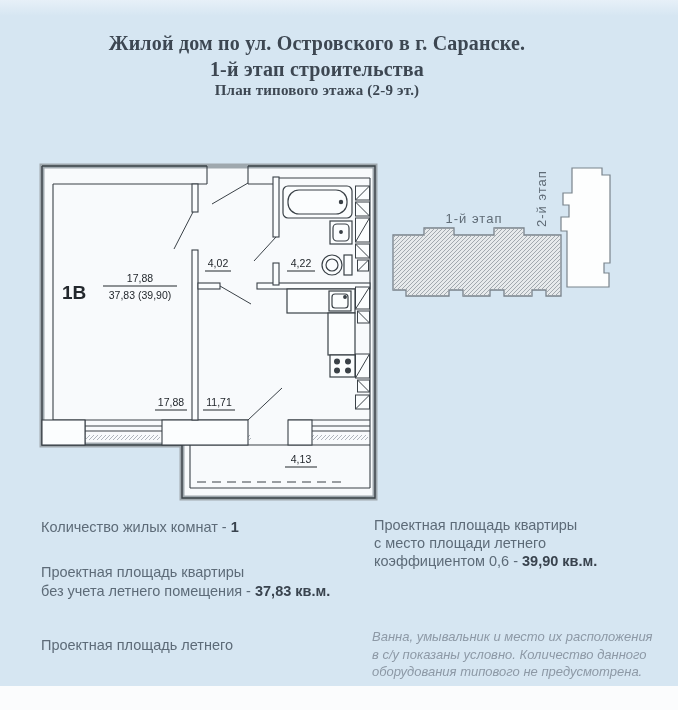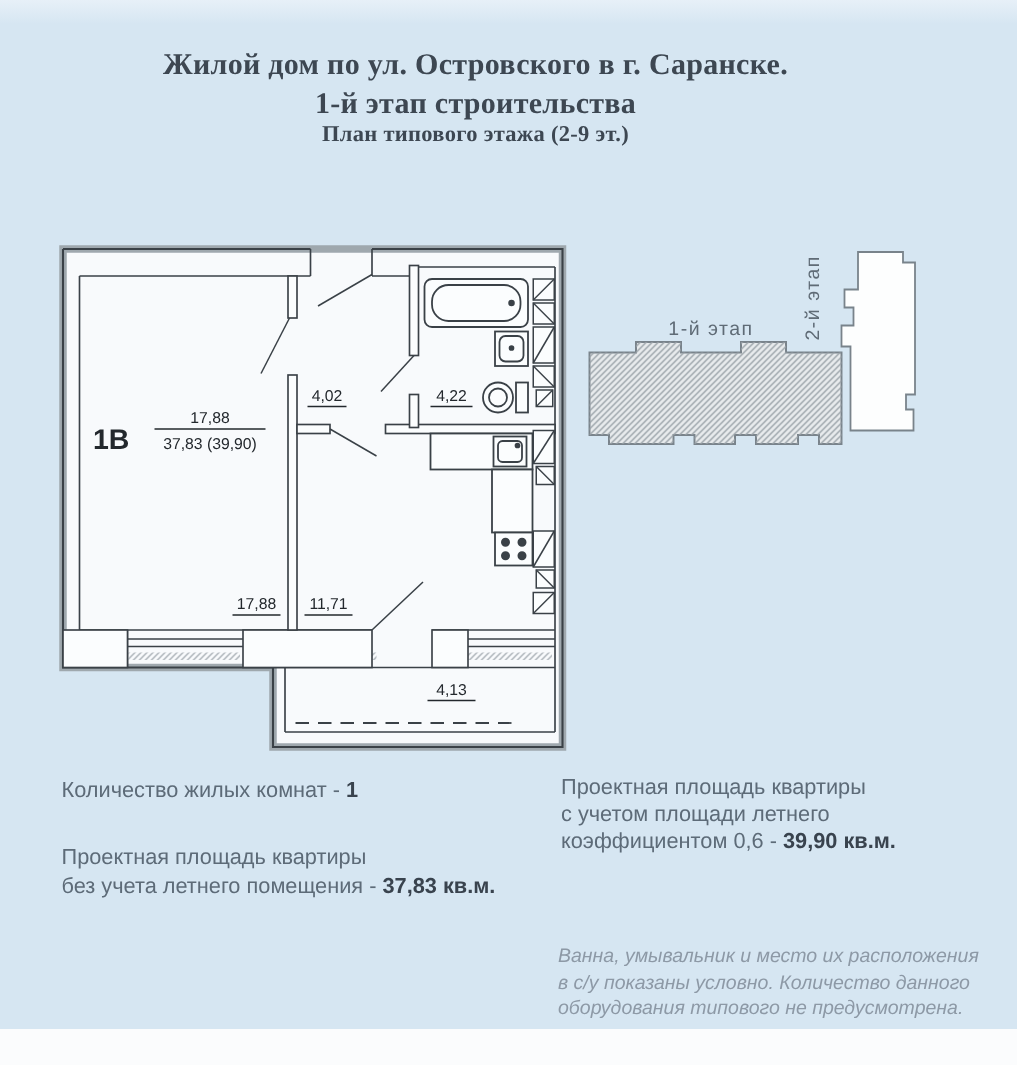--- a/index.html
+++ b/index.html
@@ -205,25 +205,26 @@
 </div>
 
 <div class="specs col-left block-main">
   <div>Проектная площадь квартиры</div>
   <div>
     <span>без учета летнего помещения - </span><b>37,83 кв.м.</b>
   </div>
 </div>
 
 <div class="specs col-left block-summer">
+  <div>Проектная площадь летнего</div>
 </div>
 
 <div class="specs col-right block-total">
   <div>Проектная площадь квартиры</div>
-  <div>с учетом площади летнего</div>
+  <div>с место площади летнего</div>
   <div>
     <span>коэффициентом 0,6 - </span><b>39,90 кв.м.</b>
   </div>
 </div>
 
 <div class="note">
   <div>Ванна, умывальник и место их расположения</div>
   <div>в с/у показаны условно. Количество данного</div>
   <div>оборудования типового не предусмотрена.</div>
 </div>

